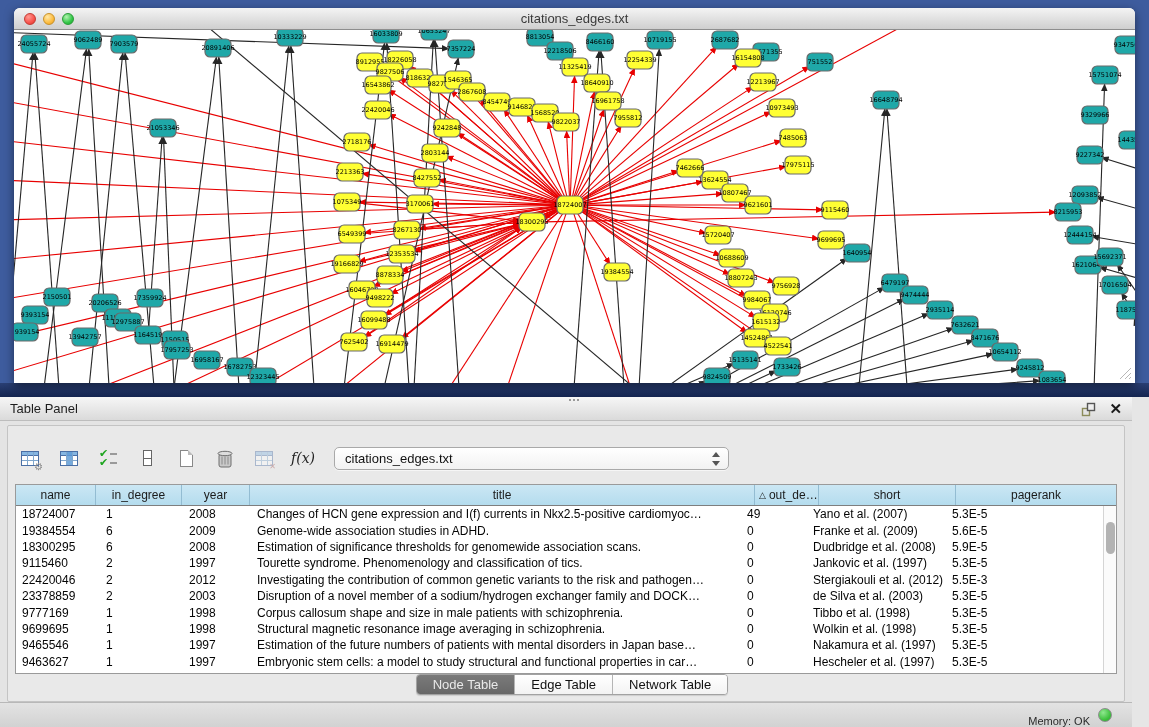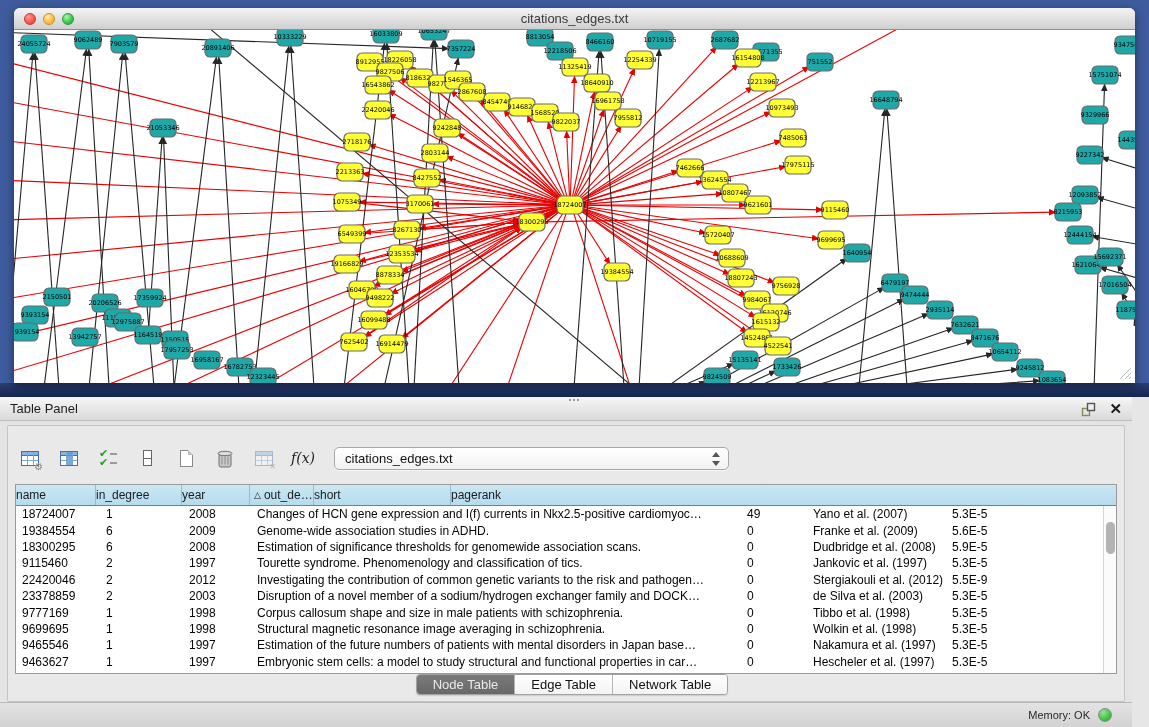--- a/index.html
+++ b/index.html
@@ -67,21 +67,21 @@
   .combo .arrows .up { position:absolute; top:0; left:0; width:0; height:0;
     border-left:4.5px solid transparent; border-right:4.5px solid transparent; border-bottom:5px solid #555; }
   .combo .arrows .dn { position:absolute; bottom:0; left:0; width:0; height:0;
     border-left:4.5px solid transparent; border-right:4.5px solid transparent; border-top:5px solid #555; }
 
   
   .table-wrap { position:absolute; left:7px; right:7px; top:58px; height:190px;
     border:1px solid #9A9A9A; background:#fff; overflow:hidden; }
   .thead { display:flex; height:21px; background:linear-gradient(180deg,#CBE7F4,#B4DCEE);
     border-bottom:1px solid #7e7e7e; font-size:12px; color:#1b1b1b; }
-  .th { display:flex; align-items:center; border-right:1px solid #93BCD2;
+  .th { display:flex; align-items:center; justify-content:center; border-right:1px solid #93BCD2;
     overflow:hidden; white-space:nowrap; }
   .th .sort { font-size:9px; margin-right:3px; color:#222; }
   .tbody { position:absolute; left:0; right:13px; top:21px; bottom:0; overflow:hidden; }
   .tr { display:flex; height:16.4px; font-size:12px; color:#050505; align-items:center; }
   .td { overflow:hidden; white-space:nowrap; padding-right:4px; }
   .c-name{width:80px; padding-left:6px;} .c-indeg{width:86px; padding-left:10px;}
   .c-year{width:68px; padding-left:7px;} .c-title{flex:1; padding-left:7px;}
   .c-out{width:64px; padding-left:5px;} .c-short{width:137px; padding-left:7px;}
   .c-page{width:160px; padding-left:9px;}
   .th.c-name,.th.c-indeg,.th.c-year,.th.c-title,.th.c-out,.th.c-short,.th.c-page { padding-left:0; }
@@ -93,21 +93,21 @@
   .seg { display:flex; border:1px solid #A2A2A2; border-radius:4px; overflow:hidden; height:21px;
     background:#FDFDFD; box-shadow:0 1px 1px rgba(0,0,0,.12);margin-left:12px; }
   .seg .tab { padding:0 16px; font-size:13px; line-height:19px; color:#111; border-right:1px solid #B5B5B5;
     background:linear-gradient(180deg,#FFFFFF,#F3F3F3); }
   .seg .tab:last-child { border-right:none; }
   .seg .tab.active { background:linear-gradient(180deg,#7A7A7A,#686868); color:#E9E9E9; }
 
   
   .status-bar { position:absolute; left:0; bottom:0; width:100%; height:25px;
     background:linear-gradient(180deg,#E3E3E3,#D2D2D2); border-top:1px solid #B8B8B8; }
-  .mem { position:absolute; right:42px; top:6px; font-size:11px; color:#2A2A2A; }
+  .mem { position:absolute; right:42px; top:12px; font-size:11px; color:#2A2A2A; }
   .led { position:absolute; right:20px; top:5px; width:14px; height:14px; border-radius:50%;
     background:radial-gradient(circle at 35% 30%, #8FE88F, #3CBF3C 65%, #2E9F2E); border:1px solid #8C8C8C; }
 </style>
 </head>
 <body>
 
 <div class="desktop">
   <div class="desktop-bottom-band"></div>
 
   <div class="net-window">
@@ -799,20 +799,23 @@
       <div class="thead">
         <div class="th c-name">
             <span>name</span>
           </div>
         <div class="th c-indeg">
             <span>in_degree</span>
           </div>
         <div class="th c-year">
             <span>year</span>
           </div>
+        <div class="th c-title">
+            <span>title</span>
+          </div>
         <div class="th c-out" style="justify-content:flex-start;padding-left:4px;">
           <span class="sort">△</span>
           <span>out_de…</span>
         </div>
         <div class="th c-short">
             <span>short</span>
           </div>
         <div class="th c-page" style="border-right:none;">
             <span>pagerank</span>
           </div>
@@ -854,21 +857,21 @@
             <div class="td c-short">Jankovic et al. (1997)</div>
             <div class="td c-page">5.3E-5</div>
           </div>
           <div class="tr">
             <div class="td c-name">22420046</div>
             <div class="td c-indeg">2</div>
             <div class="td c-year">2012</div>
             <div class="td c-title">Investigating the contribution of common genetic variants to the risk and pathogen…</div>
             <div class="td c-out">0</div>
             <div class="td c-short">Stergiakouli et al. (2012)</div>
-            <div class="td c-page">5.5E-9</div>
+            <div class="td c-page">5.5E-3</div>
           </div>
           <div class="tr">
             <div class="td c-name">23378859</div>
             <div class="td c-indeg">2</div>
             <div class="td c-year">2003</div>
             <div class="td c-title">Disruption of a novel member of a sodium/hydrogen exchanger family and DOCK…</div>
             <div class="td c-out">0</div>
             <div class="td c-short">de Silva et al. (2003)</div>
             <div class="td c-page">5.3E-5</div>
           </div>

